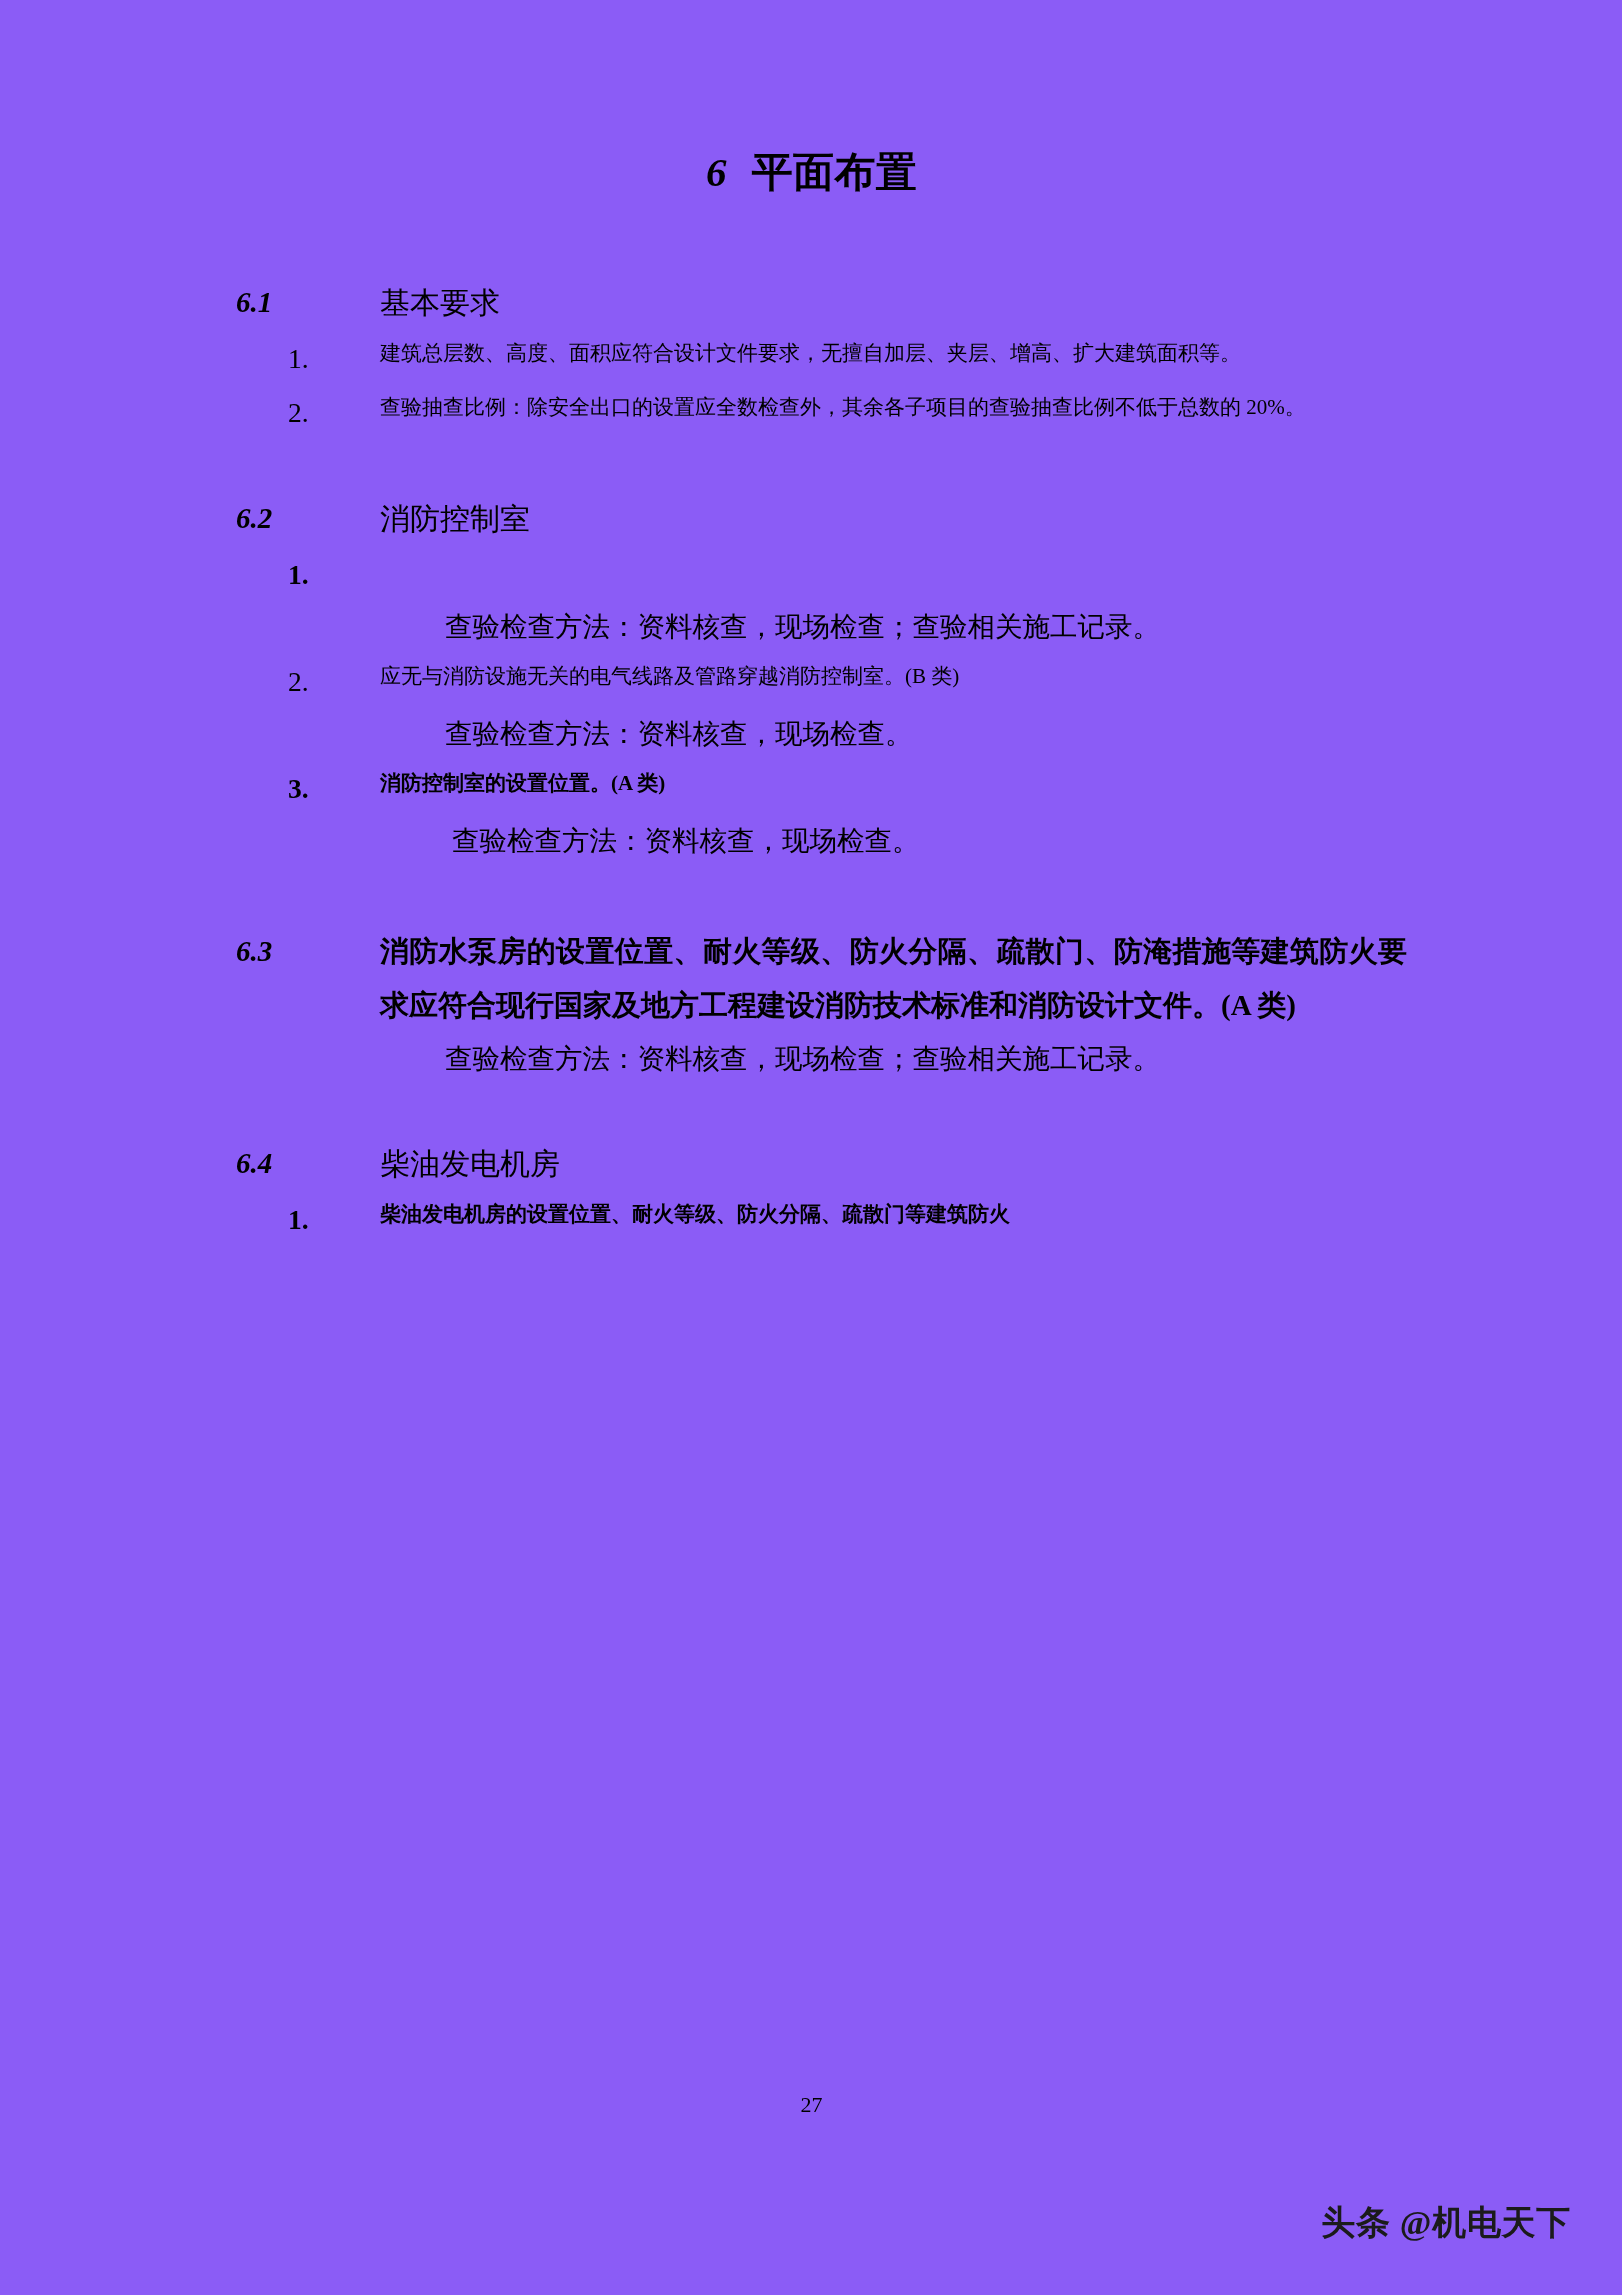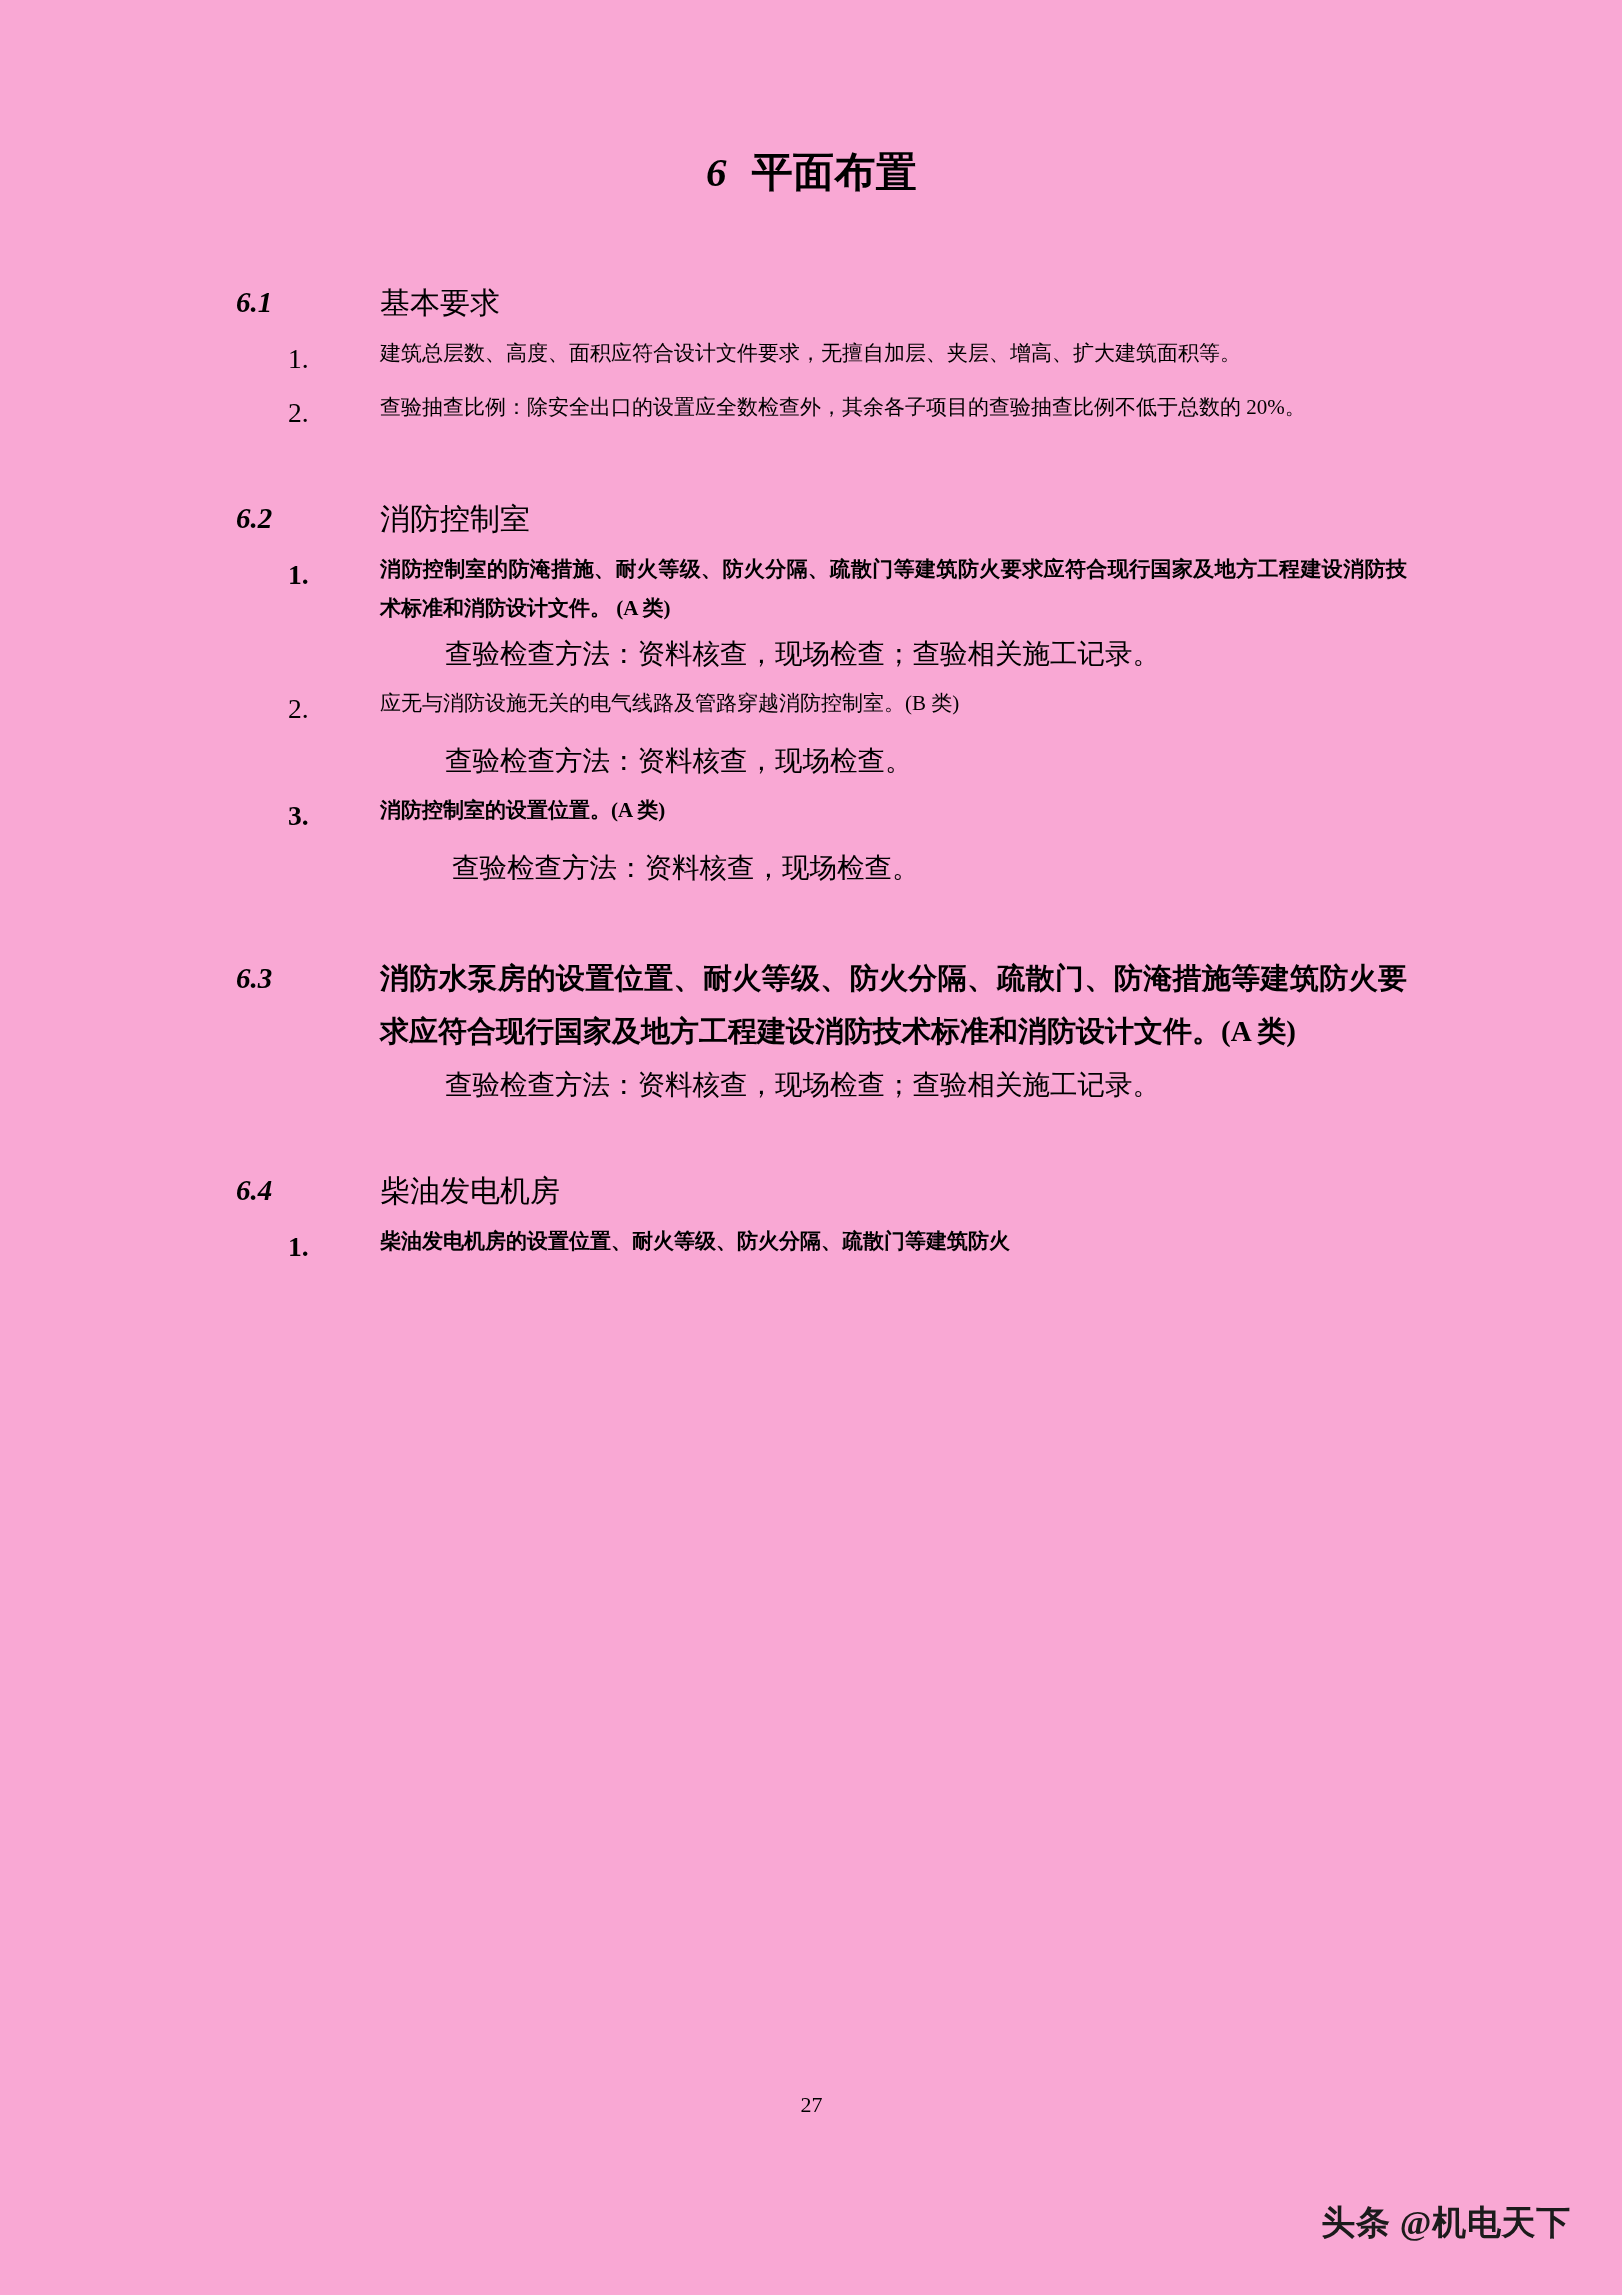--- a/index.html
+++ b/index.html
@@ -9,21 +9,21 @@
   }
   body {
     font-family: "Liberation Serif", "DejaVu Serif", serif;
     color: #000000;
     -webkit-font-smoothing: antialiased;
   }
   .page {
     position: relative;
     width: 1623px;
     height: 2295px;
-    background: #f9a8d4;
+    background: #8b5cf6;
     overflow: hidden;
     box-sizing: border-box;
   }
 
   
   .doc-title {
     position: absolute;
     left: 0;
     right: 0;
     top: 152px;
@@ -193,21 +193,20 @@
 
     <div class="gap-lg"></div>
 
     <div class="row sect">
       <div class="marker">6.2</div>
       <div class="body">消防控制室</div>
     </div>
 
     <div class="row item bold">
       <div class="marker">1.</div>
-      <div class="body">消防控制室的防淹措施、耐火等级、防火分隔、疏散门等建筑防火要求应符合现行国家及地方工程建设消防技术标准和消防设计文件。 (A 类)</div>
     </div>
     <div class="method">查验检查方法：资料核查，现场检查；查验相关施工记录。</div>
 
     <div class="row item">
       <div class="marker">2.</div>
       <div class="body">应无与消防设施无关的电气线路及管路穿越消防控制室。(B 类)</div>
     </div>
     <div class="method">查验检查方法：资料核查，现场检查。</div>
 
     <div class="row item bold">

